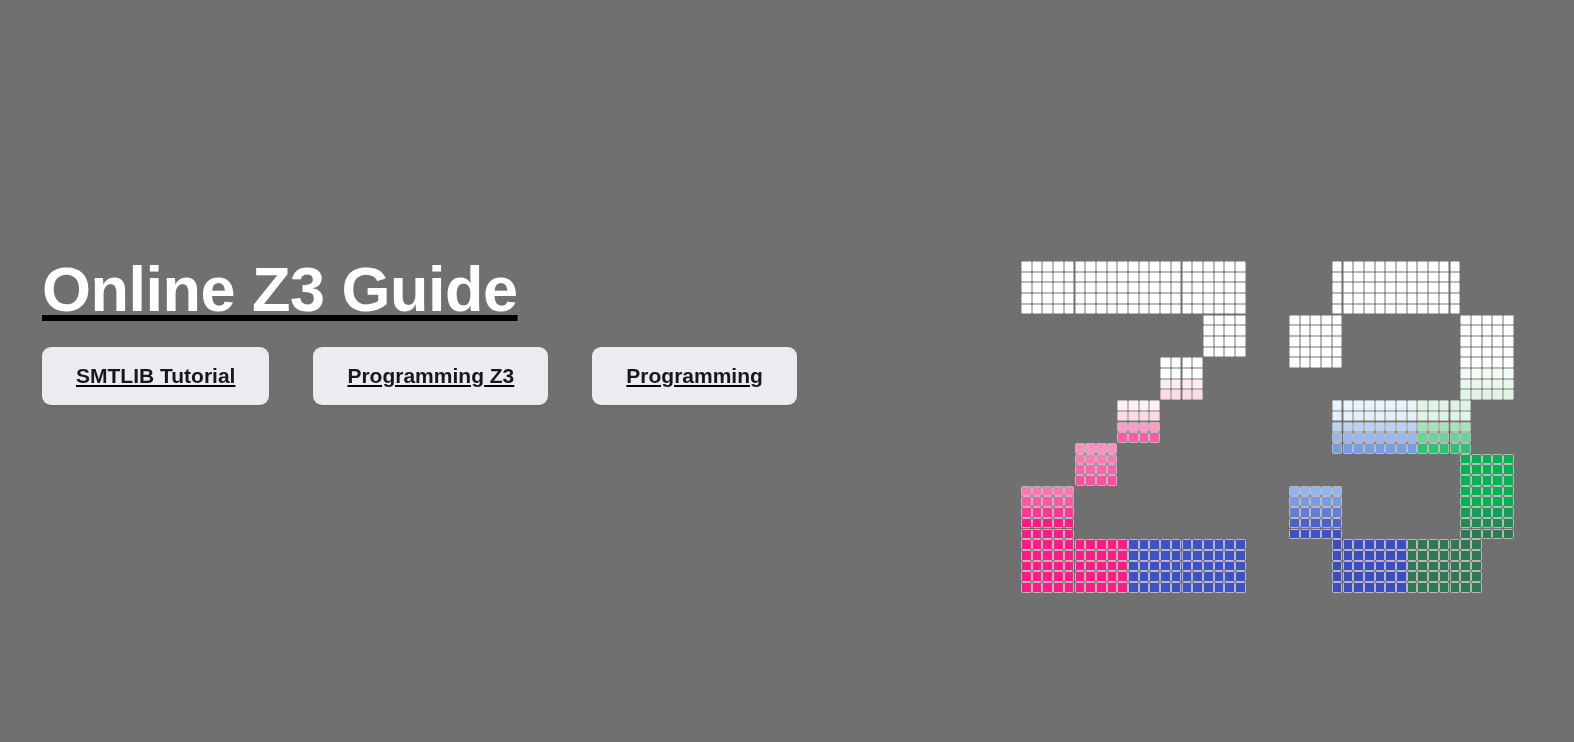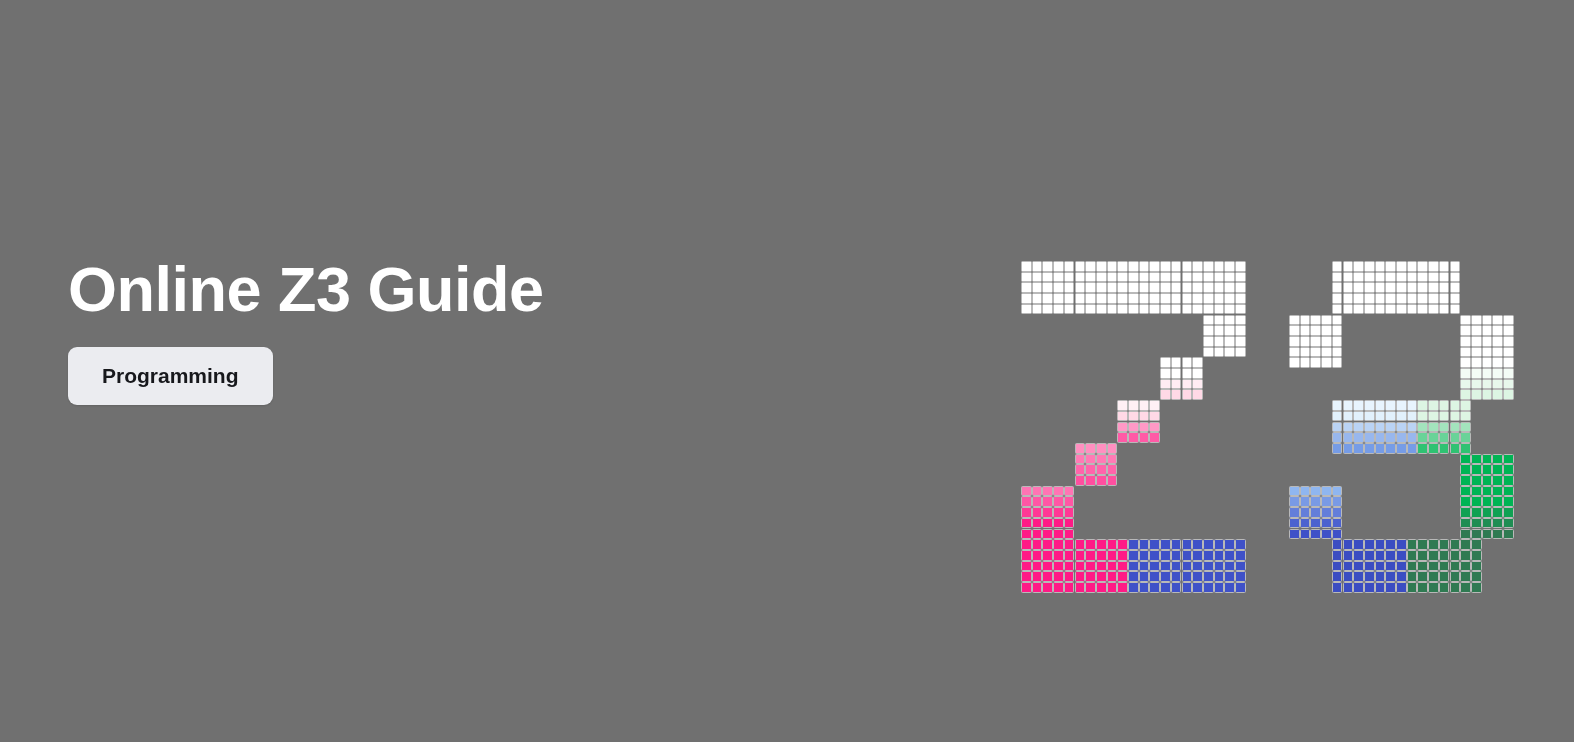--- a/index.html
+++ b/index.html
@@ -17,23 +17,24 @@
   }
 
   #hero {
     position: absolute;
     inset: 0;
   }
 
   
   #hero-text {
     position: absolute;
-    left: 68px;
+    left: 42px;
     top: 258px;
     width: 900px;
+    text-decoration: underline;
   }
 
   #page-title {
     margin: 0;
     font-size: 63px;
     line-height: 1.0;
     font-weight: bold;
     color: #ffffff;
     letter-spacing: -0.5px;
     font-family: "Liberation Sans", sans-serif;
@@ -92,20 +93,22 @@
 </style>
 </head>
 <body style="background: rgb(112, 112, 112);">
 
 <div id="hero">
 
   <div id="hero-text">
     <h1 id="page-title">Online Z3 Guide</h1>
 
     <div id="cta-row">
+      <button class="cta-button">SMTLIB Tutorial</button>
+      <button class="cta-button">Programming Z3</button>
       <button class="cta-button">Programming</button>
     </div>
   </div>
 
   <div id="logo">
     <div class="glyph" id="glyph-z">
         <div class="pixel" style="left: 0px; top: 0px; background: rgb(255, 255, 255);"></div>
         <div class="pixel" style="left: 10.7px; top: 0px; background: rgb(255, 255, 255);"></div>
         <div class="pixel" style="left: 21.4px; top: 0px; background: rgb(255, 255, 255);"></div>
         <div class="pixel" style="left: 32.1px; top: 0px; background: rgb(255, 255, 255);"></div>

